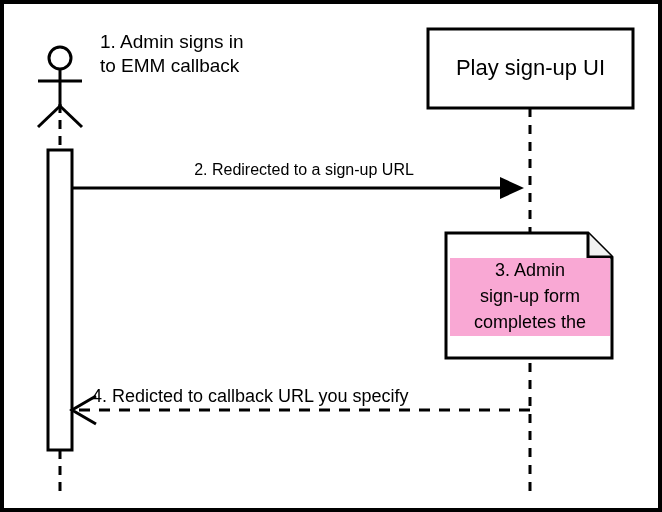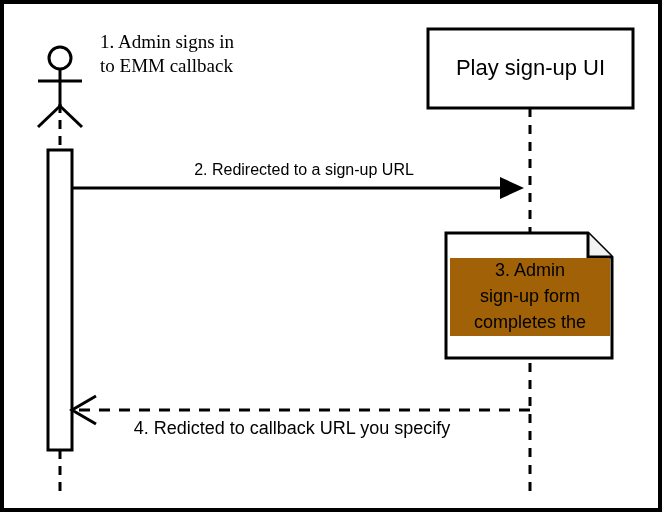--- a/index.html
+++ b/index.html
@@ -42,56 +42,54 @@
     white-space: nowrap;
     line-height: 1.24;
   }
   #step1-label {
     left: 100px;
     top: 30px;
     font-size: 19px;
     text-align: left;
     white-space: normal;
     width: 210px;
-    font-family: Liberation Serif, serif;
   }
   #step1-label .l2 { display: block; }
   #actor-box-label {
     left: 428px;
     top: 54px;
     width: 205px;
     text-align: center;
     font-size: 22px;
   }
   #msg2-label {
     left: 104px;
     top: 160px;
     width: 400px;
     text-align: center;
     font-size: 16px;
   }
   #msg4-label {
     left: 92px;
     top: 385px;
     width: 400px;
-    text-align: center;
+    text-align: left;
     font-size: 18px;
-    margin-top: 32px;
   }
   #note-label {
     left: 450px;
     top: 258px;
     width: 160px;
     text-align: center;
     font-size: 18px;
     line-height: 1.44;
   }
   #note-label span {
     display: block;
-    background: #a16207;
+    background: #f9a8d4;
   }
 </style>
 </head>
 <body>
 
 <div id="canvas">
 
   <svg class="layer" viewBox="0 0 662 512">
 
     <g>

